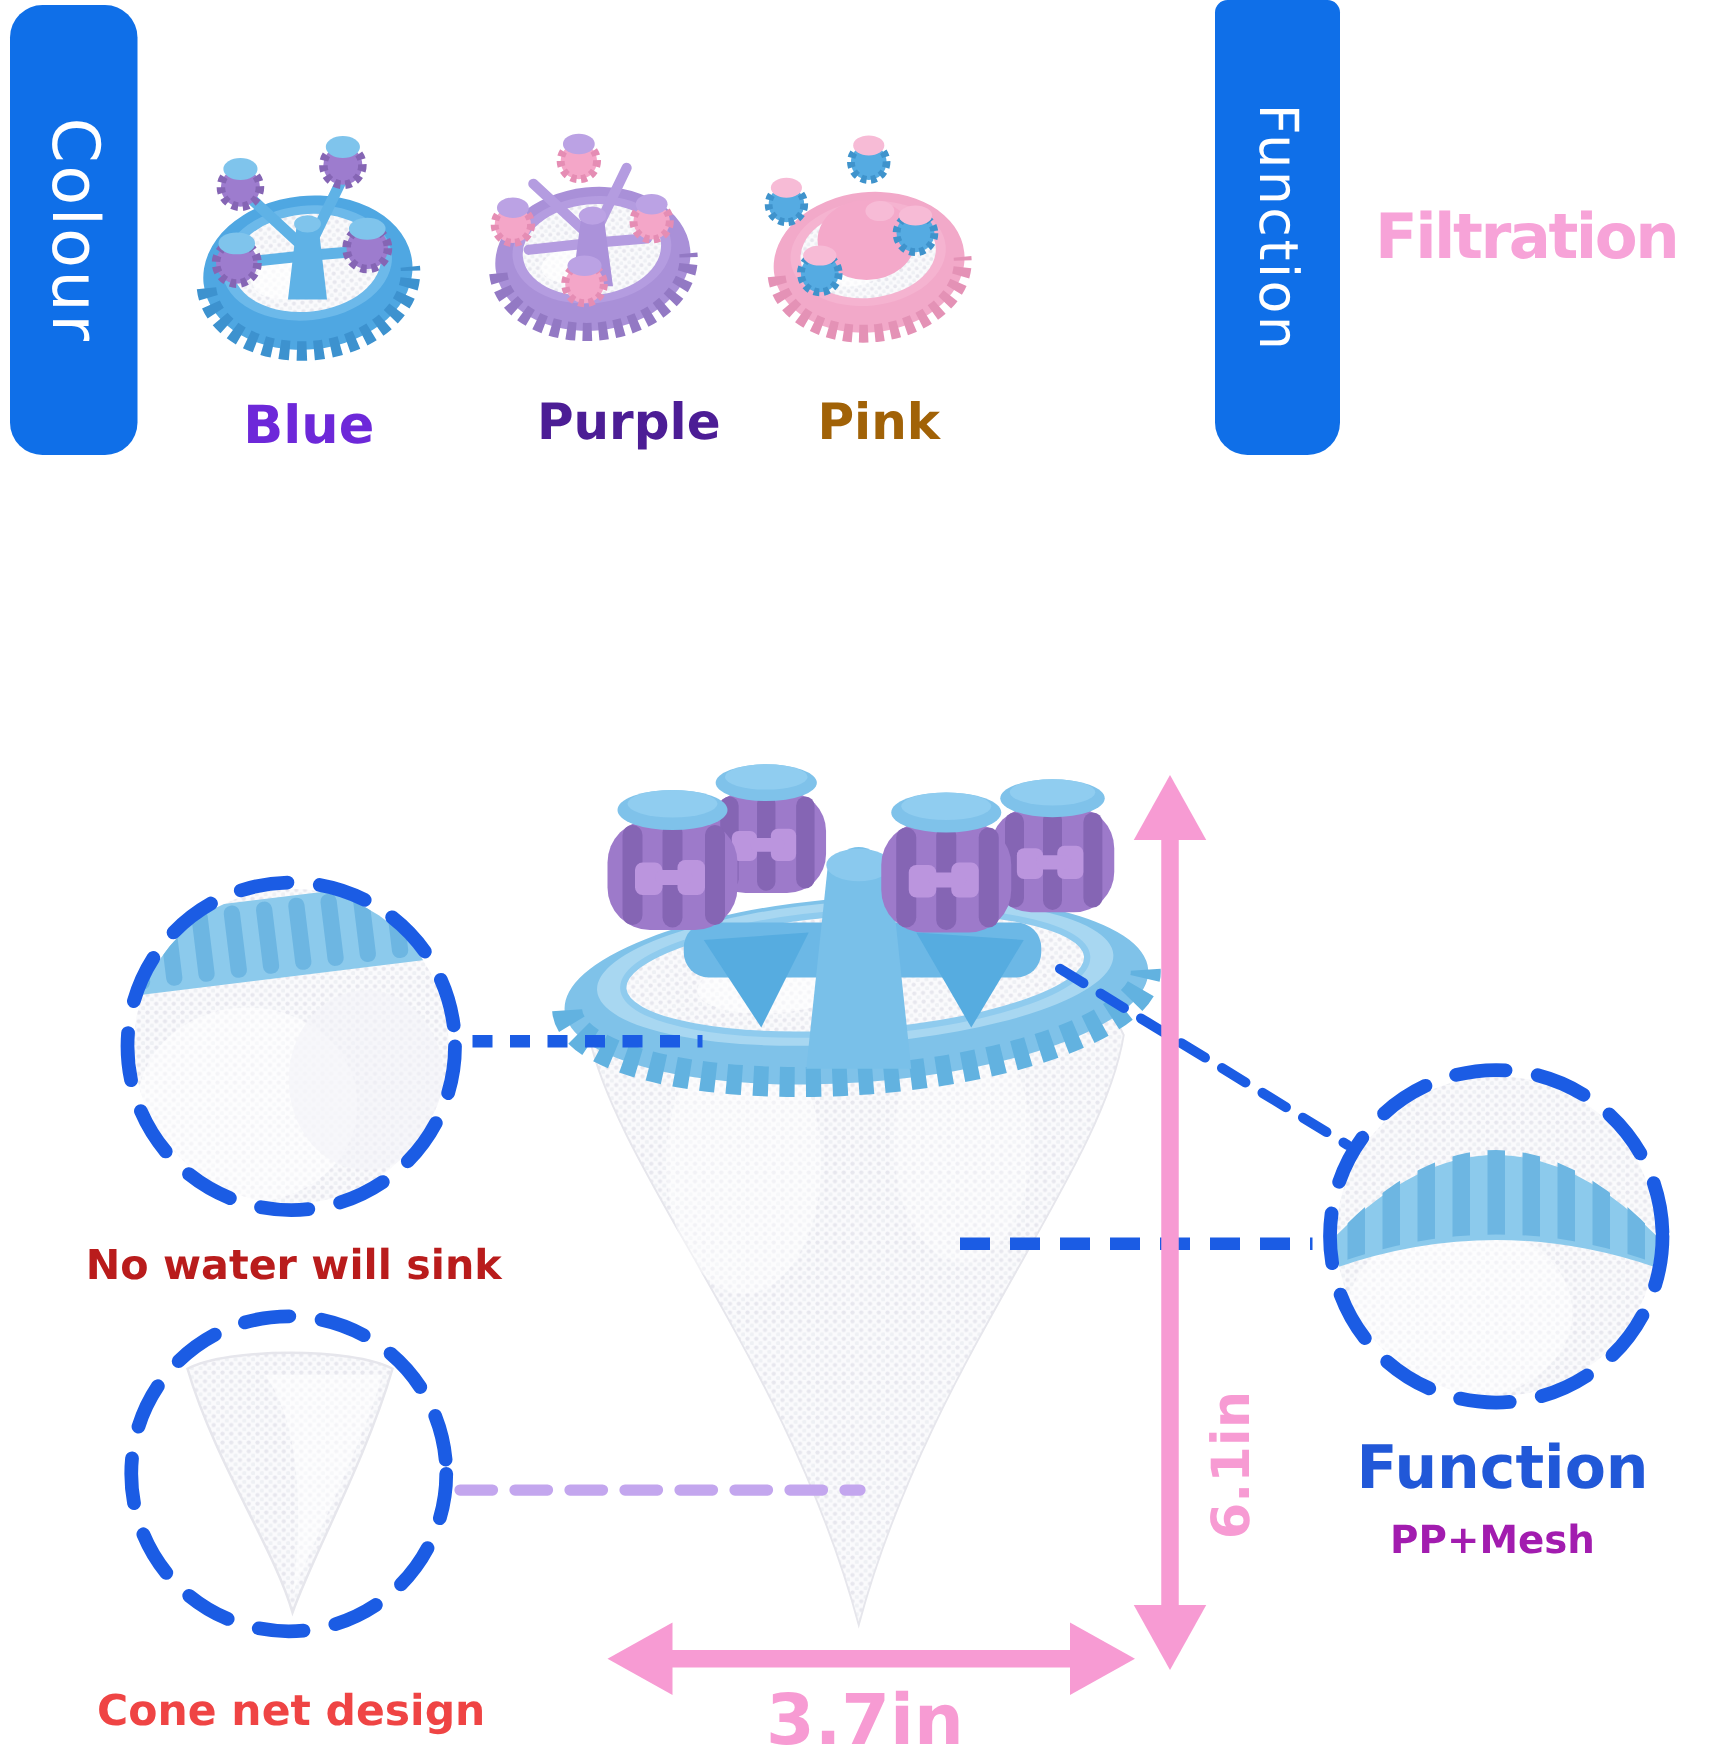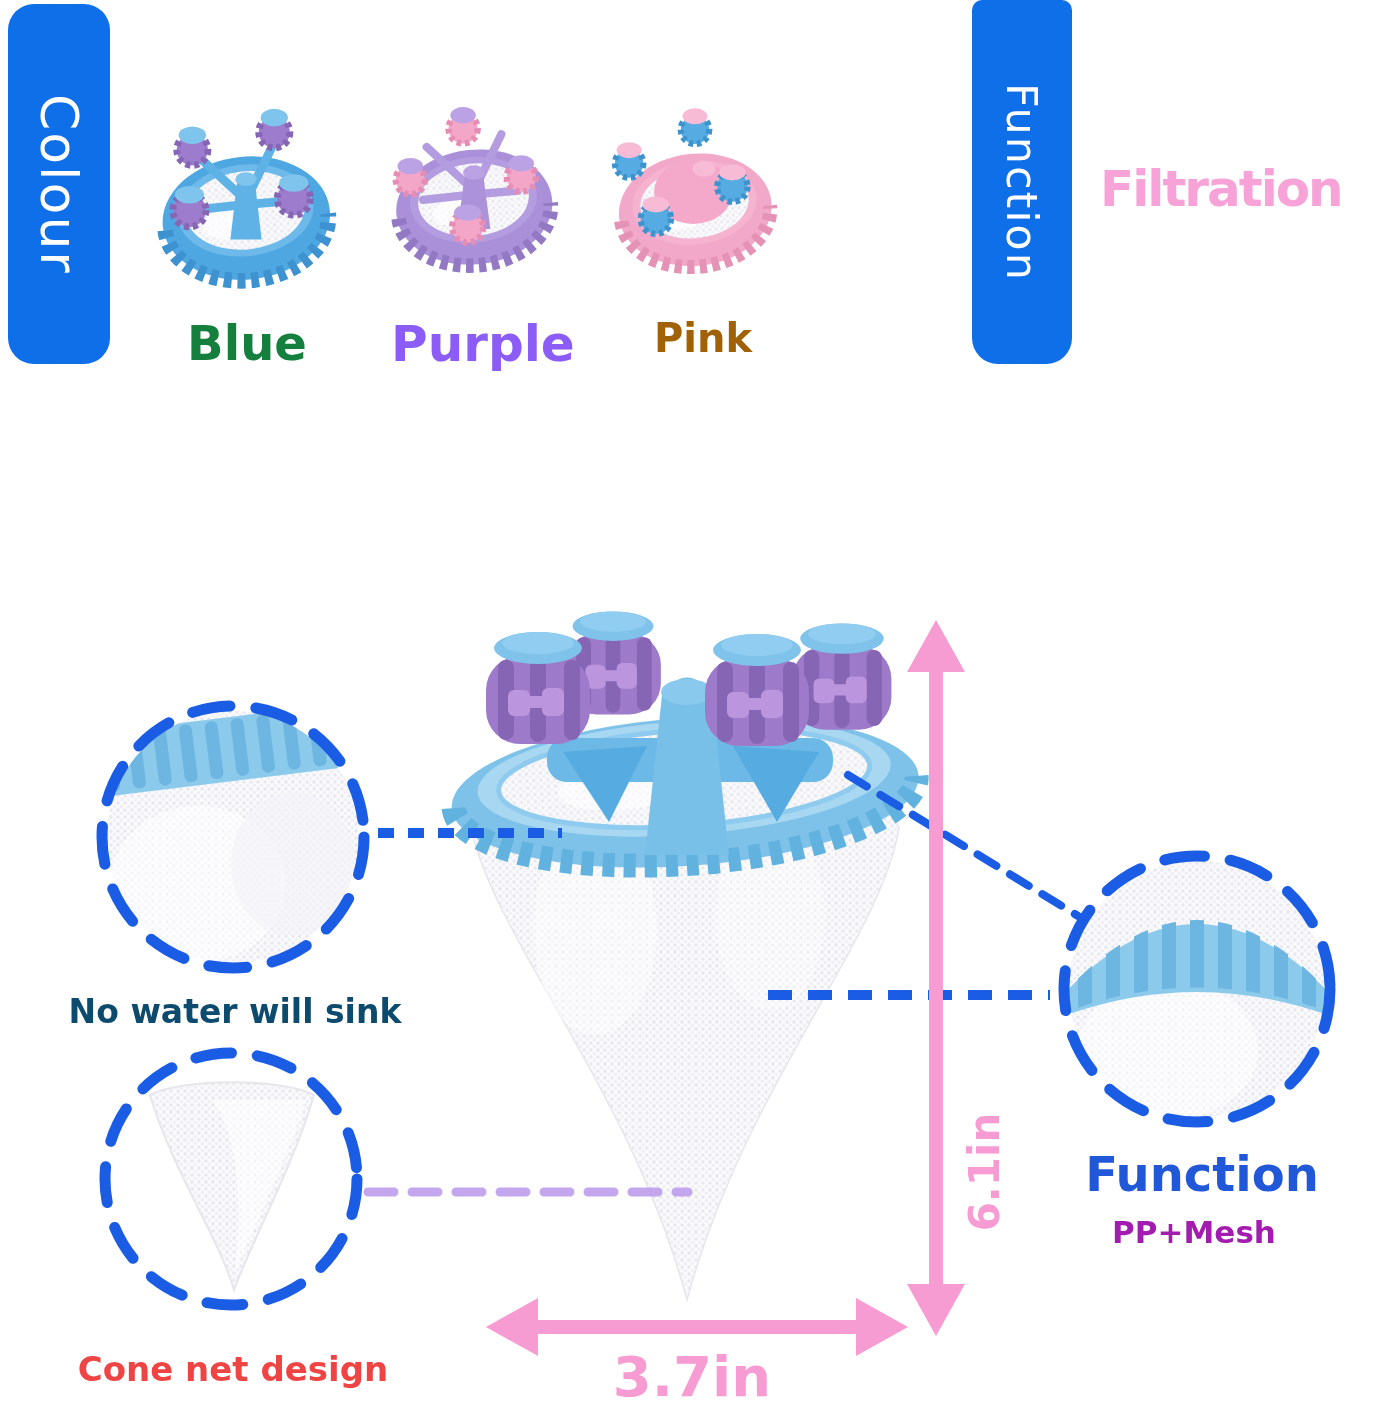--- a/index.html
+++ b/index.html
@@ -14,28 +14,28 @@
   }
   .banner-colour{left:8px;top:4px;width:102px;height:360px;border-radius:26px;}
   .banner-function{left:972px;top:0px;width:100px;height:364px;border-radius:10px 10px 26px 26px;}
   .vtext{
     writing-mode:vertical-rl;text-orientation:mixed;
     font-size:52px;letter-spacing:2px;font-weight:500;
   }
   .banner-function .vtext{font-size:43px;}
   
   .variant-label{font-weight:bold;text-align:center;width:180px;}
-  .lbl-blue{left:157px;top:315px;font-size:48px;color:#15803d;}
-  .lbl-purple{left:391px;top:315px;font-size:50px;color:#8b5cf6;}
+  .lbl-blue{left:157px;top:315px;font-size:42px;color:#6d28d9;}
+  .lbl-purple{left:413px;top:315px;font-size:40px;color:#4c1d95;}
   .lbl-pink{left:613px;top:315px;font-size:40px;color:#a16207;}
   
   .feature{left:1100px;top:160px;width:290px;font-size:50px;font-weight:bold;
     color:#f7a3d8;letter-spacing:-2px;}
   
-  .no-water{left:55px;top:992px;width:360px;text-align:center;font-size:33px;font-weight:bold;color:#0c4a6e;}
+  .no-water{left:55px;top:992px;width:360px;text-align:center;font-size:33px;font-weight:bold;color:#b91c1c;}
   .cone-net{left:53px;top:1349px;width:360px;text-align:center;font-size:34px;font-weight:bold;color:#ef4444;}
   .material-title{left:1052px;top:1146px;width:300px;text-align:center;font-size:48px;font-weight:bold;color:#2158d8;}
   .material-value{left:1044px;top:1214px;width:300px;text-align:center;font-size:31px;font-weight:bold;color:#a21caf;}
   
   .dim{color:#f79bd3;font-weight:bold;}
   .dim-h{left:915px;top:1147px;width:140px;height:50px;text-align:center;font-size:42px;
     transform:rotate(-90deg);}
   .dim-w{left:592px;top:1344px;width:200px;text-align:center;font-size:56px;}
   svg{display:block;}
   .overlay{pointer-events:none;}

